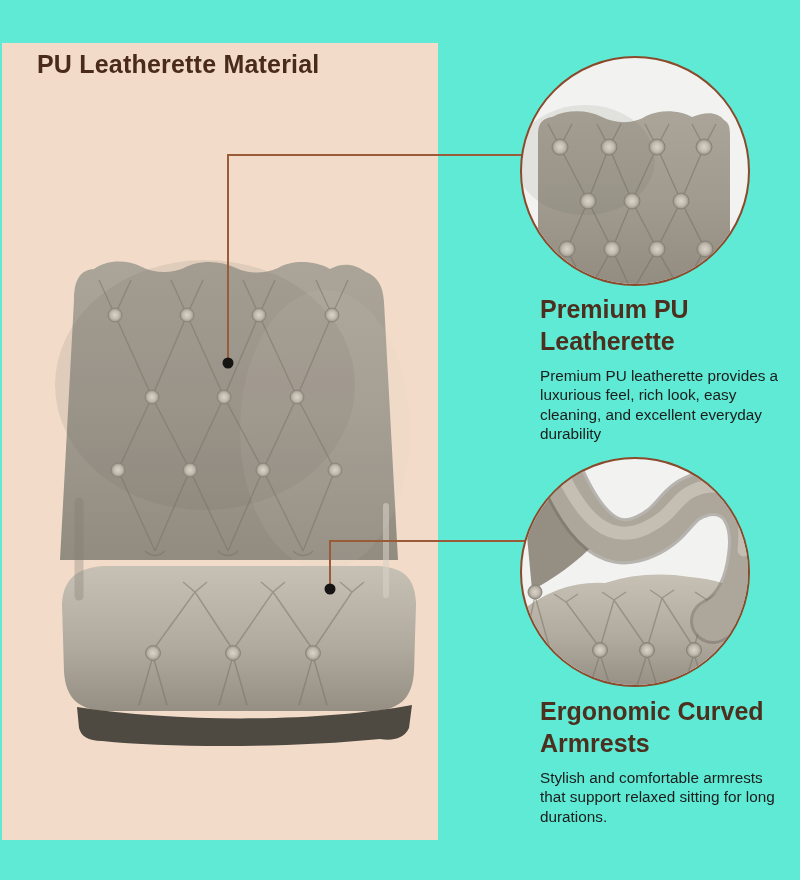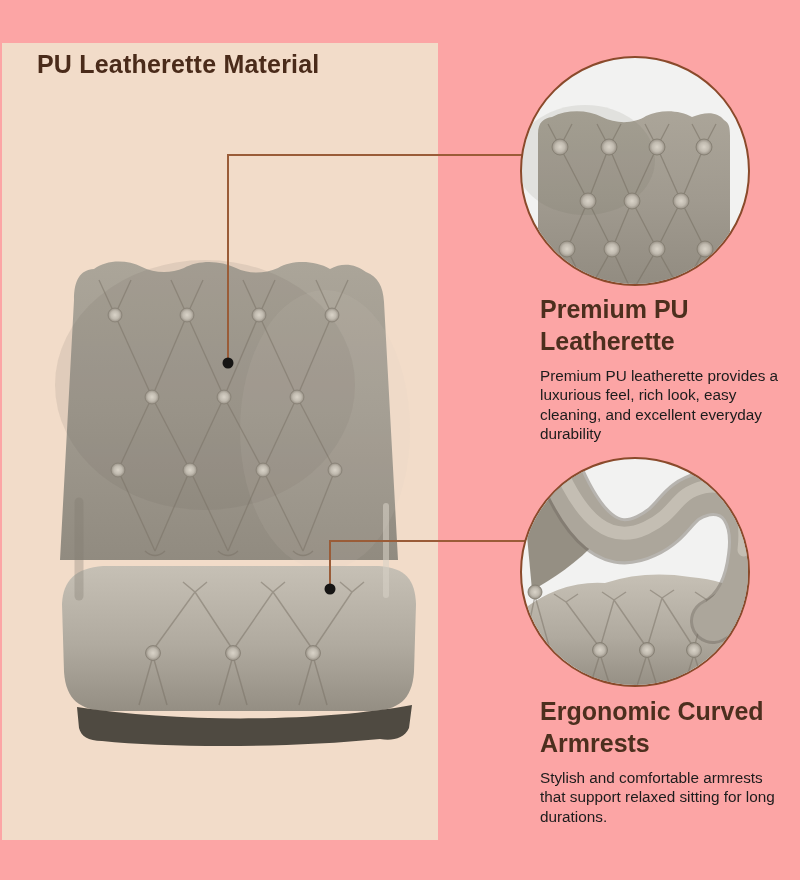--- a/index.html
+++ b/index.html
@@ -1,16 +1,16 @@
 <!DOCTYPE html>
 <html><head>
 <meta charset="utf-8">
 <style>
   html,body{margin:0;padding:0;background:#f1f1ef;}
-  .page{position:relative;width:800px;height:880px;background:#fca5a5;
+  .page{position:relative;width:800px;height:880px;background:#5eead4;
         font-family:"Liberation Sans",sans-serif;overflow:hidden;}
   .panel{position:absolute;left:2px;top:43px;width:436px;height:797px;background:#f2dcc9;}
   .title{position:absolute;left:37px;top:50px;margin:0;font-size:25px;font-weight:700;
          color:#4a2b1a;letter-spacing:.2px;}
   .scene{position:absolute;left:0;top:0;width:800px;height:880px;}
   .feature{position:absolute;width:262px;}
   .feature h2{margin:0;font-size:25px;line-height:32px;font-weight:700;color:#4c2f1e;white-space:pre-line;}
   .feature p{margin:9px 0 0 0;font-size:15.3px;line-height:19.4px;color:#1c1c1c;white-space:pre-line;}
   .feature-top{left:540px;top:293px;}
   .feature-bottom{left:540px;top:695px;}

